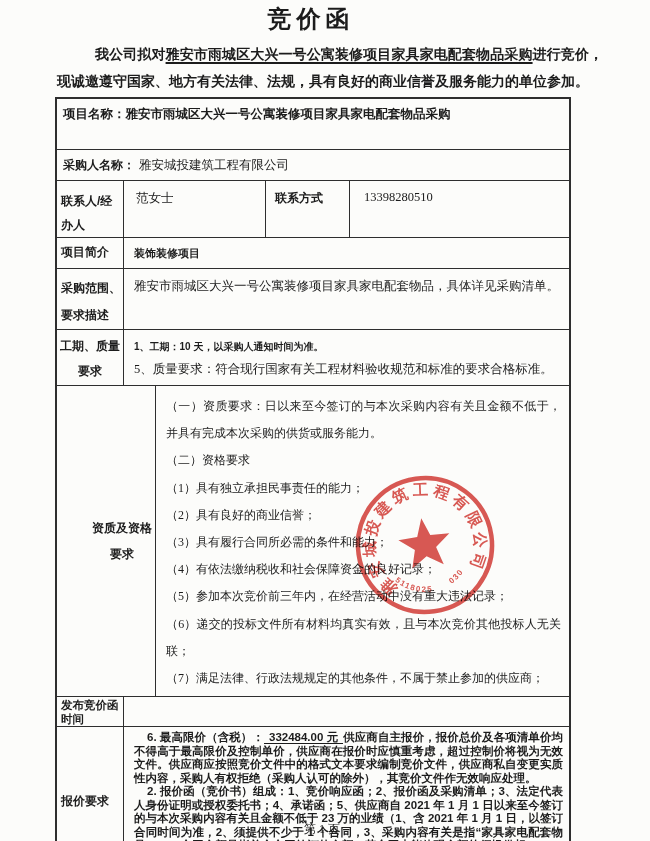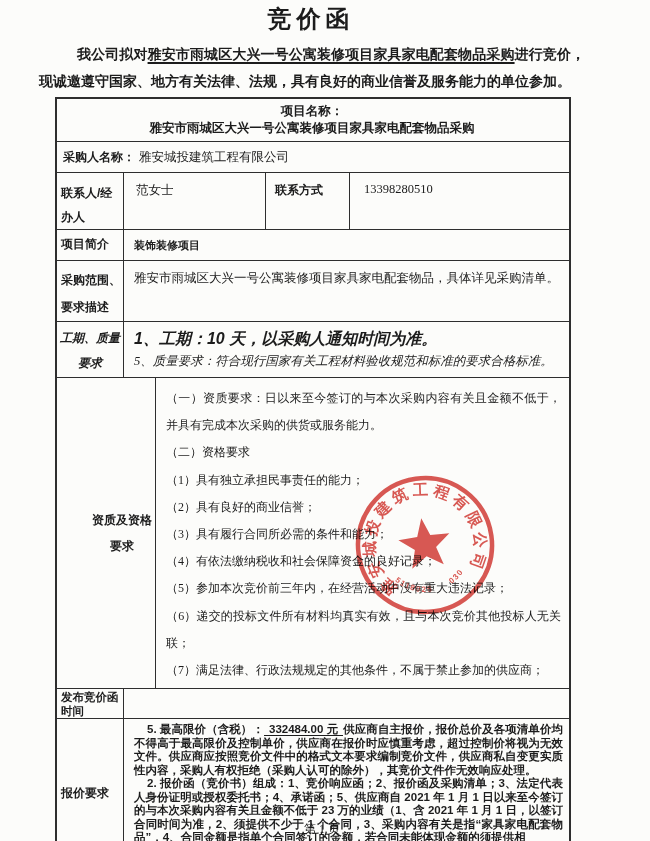--- a/index.html
+++ b/index.html
@@ -8,21 +8,21 @@
   .page {
     position:relative; width:650px; height:841px;
     background:#fcfcfa; color:#1c1c1c; overflow:hidden;
   }
   .title {
     position:absolute; top:3px; left:5px; width:612px;
     text-align:center; font-size:24px; font-weight:bold; letter-spacing:5px;
     font-family:"Liberation Serif", serif;
   }
   .intro {
-    position:absolute; top:41px; left:39px; width:546px;
+    position:absolute; top:41px; left:57px; width:546px;
     font-size:14px; line-height:26.5px; font-weight:bold;
     font-family:"Liberation Sans", sans-serif;
     text-indent:38px; text-align:justify;
   }
   .intro .u { text-decoration:underline; text-underline-offset:3px; text-decoration-thickness:1.5px; }
 
   .doc-table {
     position:absolute; top:97px; left:55px; width:516px;
     border:2px solid #2e2e2e; font-size:12px; background:transparent;
   }
@@ -36,46 +36,46 @@
     word-break:break-all;
   }
   .val { flex:1; min-width:0; padding:4px 8px 4px 10px; }
 
   .sans-b { font-family:"Liberation Sans", sans-serif; font-weight:bold; }
   .serif-n { font-family:"Liberation Serif", serif; font-weight:normal; }
 
   
   .cell-full { flex:1; display:flex; align-items:center; padding:4px 8px 4px 6px; }
   .r-project { min-height:30px; }
-  .r-project .cell-full { font-size:12.5px;flex-direction:column; }
-  .r-purchaser { min-height:31px; }
+  .r-project .cell-full { font-size:12.5px; }
+  .r-purchaser { min-height:31px;margin-top:20px; }
   .r-purchaser .v { font-size:12.5px; margin-left:4px; }
 
   
   .r-contact { min-height:54px; }
   .r-contact .lbl { line-height:24px; padding-top:8px; }
   .c-name { width:142px; flex:none; border-right:1.5px solid #2e2e2e; padding:9px 6px 0 12px; font-size:12.5px; }
   .c-mlabel { width:84px; flex:none; border-right:1.5px solid #2e2e2e; padding:9px 2px 0 9px; font-size:12px; }
   .c-phone { flex:1; padding:9px 6px 0 14px; font-size:12.5px; }
 
   
   .r-brief { min-height:31px; }
   .r-brief .lbl { line-height:22px; }
   .r-brief .val { display:flex; align-items:center; font-size:11px; }
 
   
   .r-scope { min-height:56px; }
   .r-scope .lbl { line-height:27px; padding-top:6px; }
   .r-scope .val { padding-top:8px; font-size:12.5px; line-height:19px; }
 
   
-  .r-schedule { min-height:56px;font-style:italic; }
+  .r-schedule { min-height:56px; }
   .r-schedule .lbl { text-align:center; line-height:25px; padding:4px 2px 0 2px; }
   .r-schedule .val { padding-top:6px; }
-  .r-schedule .l1 { font-size:16px; line-height:22px; }
+  .r-schedule .l1 { font-size:10px; line-height:22px; }
   .r-schedule .l2 { font-size:12.5px; line-height:22px; }
 
   
   .r-qual { min-height:281px; }
   .r-qual .lbl { display:flex; flex-direction:column; justify-content:center; text-align:center; line-height:26px; padding:0 2px;margin-left:32px; }
   .r-qual .val { padding-top:7px; }
   .r-qual p { font-size:12px; line-height:27.2px; text-align:justify; }
 
   
   .r-time { min-height:30px; }
@@ -171,21 +171,21 @@
       </div>
     </div>
 
     <div class="row r-time">
       <div class="lbl">发布竞价函时间</div>
     </div>
 
     <div class="row r-quote">
       <div class="lbl">报价要求</div>
       <div class="val">
-        <p><span>5. 最高限价（含税）：</span><span class="price-u">332484.00 元</span><span>供应商自主报价，报价总价及各项清单价均不得高于最高限价及控制单价，供应商在报价时应慎重考虑，超过控制价将视为无效文件。供应商应按照竞价文件中的格式文本要求编制竞价文件，供应商私自变更实质性内容，采购人有权拒绝（采购人认可的除外），其竞价文件作无效响应处理。</span></p>
+        <p><span>6. 最高限价（含税）：</span><span class="price-u">332484.00 元</span><span>供应商自主报价，报价总价及各项清单价均不得高于最高限价及控制单价，供应商在报价时应慎重考虑，超过控制价将视为无效文件。供应商应按照竞价文件中的格式文本要求编制竞价文件，供应商私自变更实质性内容，采购人有权拒绝（采购人认可的除外），其竞价文件作无效响应处理。</span></p>
         <p>2. 报价函（竞价书）组成：1、竞价响应函；2、报价函及采购清单；3、法定代表人身份证明或授权委托书；4、承诺函；5、供应商自 2021 年 1 月 1 日以来至今签订的与本次采购内容有关且金额不低于 23 万的业绩（1、含 2021 年 1 月 1 日，以签订合同时间为准，2、须提供不少于 1 个合同，3、采购内容有关是指“家具家电配套物品”，4、合同金额是指单个合同签订的金额，若合同未能体现金额的须提供相</p>
       </div>
     </div>
 
   </div>
 
   <svg class="seal" viewBox="0 0 150 150" width="150" height="150" aria-hidden="true">
     <defs>
       <path id="arcName" d="M 42.9,113.3 A 50,50 0 1 1 107.1,113.3"></path>
       <path id="arcNum" d="M 39,105.2 A 47,47 0 0 0 111,105.2"></path>

